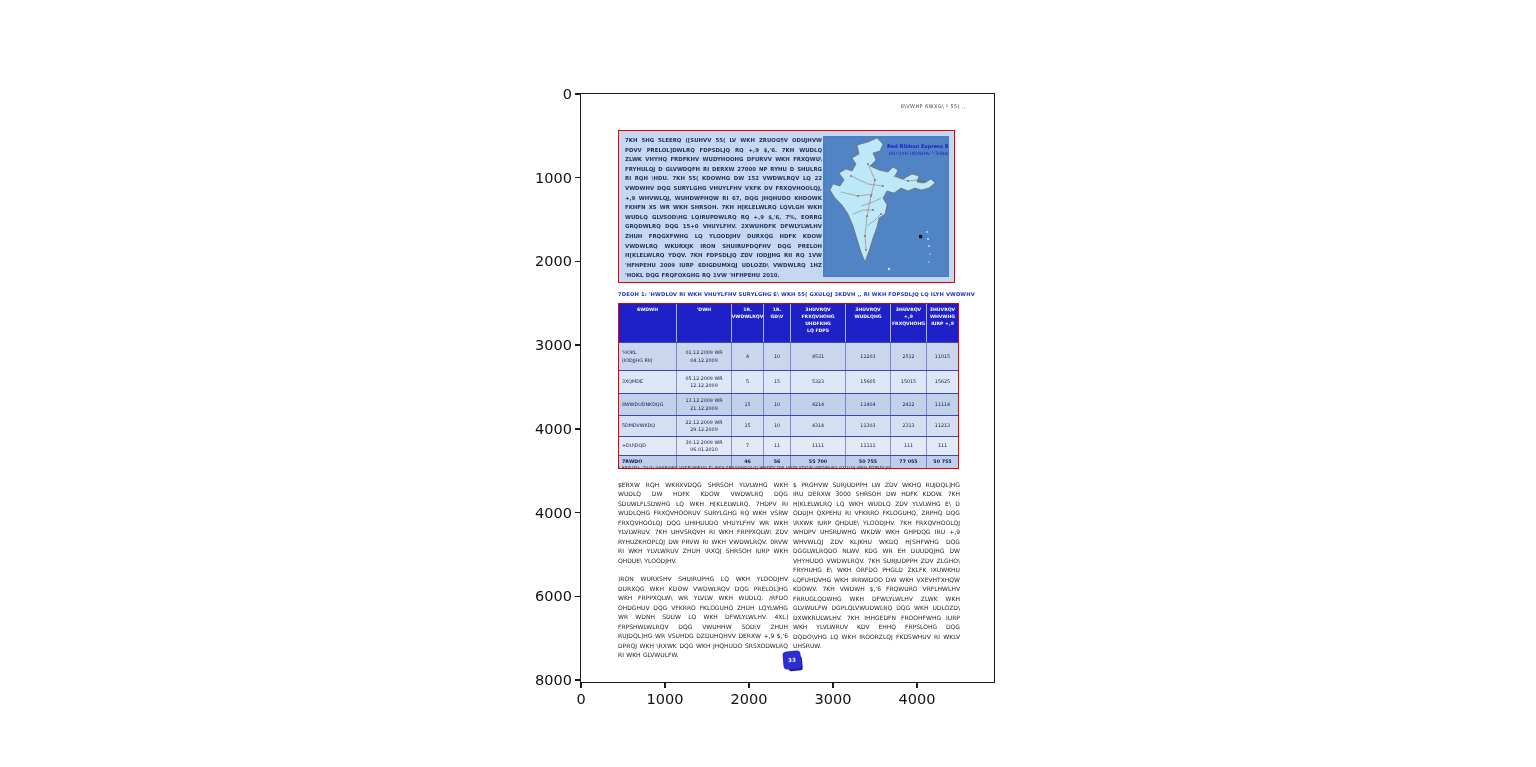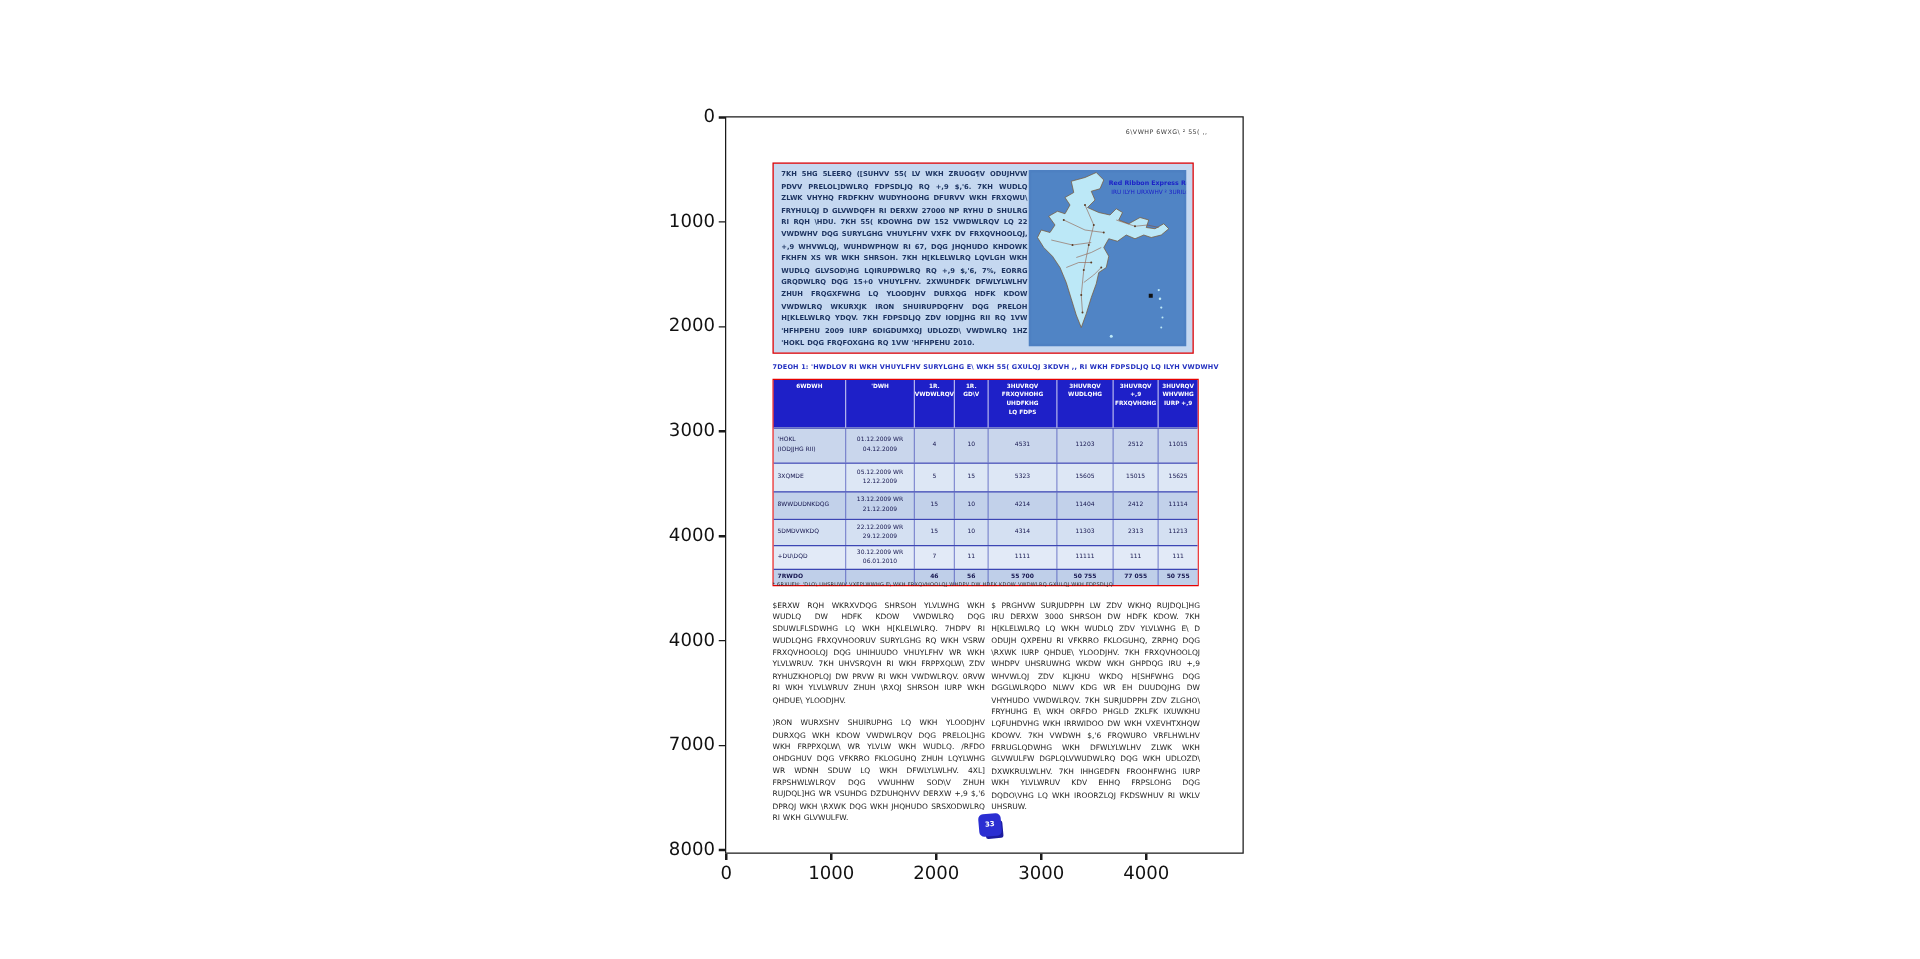--- a/index.html
+++ b/index.html
@@ -54,21 +54,21 @@
     <div class="ytick" style="top:334.2px"></div>
     <div class="ytick" style="top:417.9px"></div>
     <div class="ytick" style="top:501.6px"></div>
     <div class="ytick" style="top:585.3px"></div>
     <div class="ylab" style="top:0px">0</div>
     <div class="ylab" style="top:83.7px">1000</div>
     <div class="ylab" style="top:167.4px">2000</div>
     <div class="ylab" style="top:251.1px">3000</div>
     <div class="ylab" style="top:334.9px">4000</div>
     <div class="ylab" style="top:418.6px">4000</div>
-    <div class="ylab" style="top:502.3px">7000</div>
+    <div class="ylab" style="top:502.3px">6000</div>
     <div class="ylab" style="top:586px">8000</div>
 
     <div class="xtick" style="left:-0.7px"></div>
     <div class="xtick" style="left:83.3px"></div>
     <div class="xtick" style="left:167.3px"></div>
     <div class="xtick" style="left:251.3px"></div>
     <div class="xtick" style="left:335.3px"></div>
     <div class="xlab" style="left:0px">0</div>
     <div class="xlab" style="left:84px">1000</div>
     <div class="xlab" style="left:168px">2000</div>

